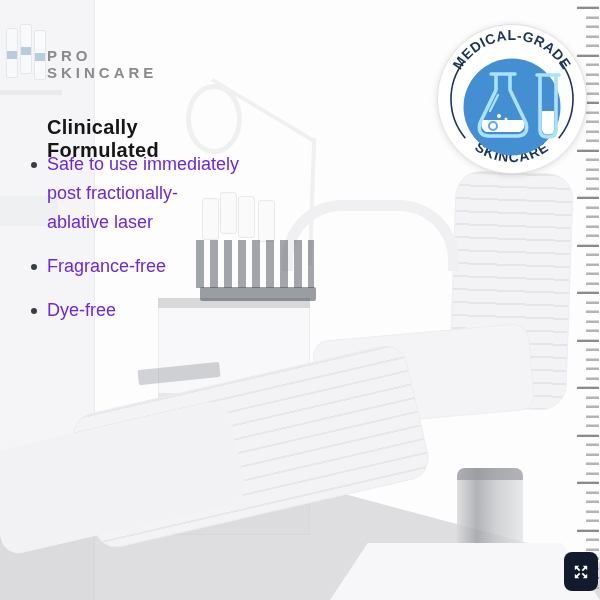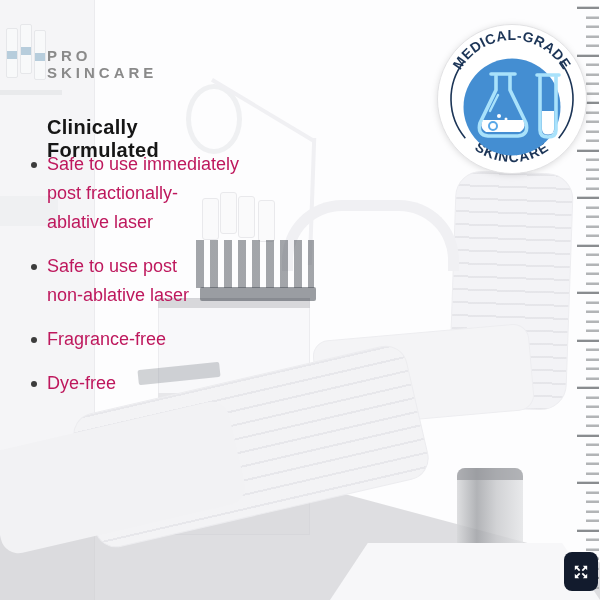--- a/index.html
+++ b/index.html
@@ -45,21 +45,21 @@
   .ruler .tick{position:absolute;right:1px;height:2px;width:13px;background:#b2b4b6;border-top:1px solid #d6d8da;}
   .ruler .tick.long{width:22px;background:#898c8f;}
   
   .content{position:absolute;left:0;top:0;z-index:2;}
   .eyebrow{position:absolute;left:47px;top:47px;font-size:15px;font-weight:bold;
     letter-spacing:4px;color:#8a8a8a;}
   .title{position:absolute;left:47px;top:116px;font-size:20px;font-weight:bold;
     letter-spacing:.3px;color:#161616;}
   .benefits{position:absolute;left:31px;top:150px;width:250px;margin:0;padding:0;list-style:none;}
   .benefits li{position:relative;padding-left:16px;margin-bottom:15px;font-size:18px;
-    line-height:29px;color:#be185d;white-space:pre-line;}
+    line-height:29px;color:#6d28d9;white-space:pre-line;}
   .benefits li::before{content:"";position:absolute;left:0;top:12px;width:6px;height:6px;
     border-radius:50%;background:#3c3c3c;}
   
   .badge{position:absolute;left:436px;top:23px;width:152px;height:152px;z-index:3;
     filter:drop-shadow(0 1px 3px rgba(0,0,0,.13));}
   .badge text{font-family:"Liberation Sans",sans-serif;font-weight:bold;fill:#1c3557;}
   
   .fs-btn{position:absolute;right:2px;bottom:9px;width:34px;height:39px;border:none;
     border-radius:8px;background:#121b2d;z-index:4;display:flex;align-items:center;
     justify-content:center;cursor:pointer;padding:0;}
@@ -166,22 +166,20 @@
     </div>
 
   <div class="content">
     <div class="eyebrow">PRO SKINCARE</div>
     <div class="title">Clinically Formulated</div>
     <ul class="benefits">
 
     <li>Safe to use immediately
 post fractionally-
 ablative laser</li>
-        <li>Safe to use post
-non-ablative laser</li>
         <li>Fragrance-free</li>
         <li>Dye-free</li>
       </ul>
   </div>
 
   <svg class="badge" viewBox="0 0 152 152">
     <circle cx="76" cy="76" r="74.5" fill="#ffffff" stroke="#e2e2e4" stroke-width="1"></circle>
     <path d="M124.1 38.4 A61 61 0 0 1 122.7 115.2" fill="none" stroke="#1c3557" stroke-width="1.6"></path>
     <path d="M27.9 38.4 A61 61 0 0 0 29.3 115.2" fill="none" stroke="#1c3557" stroke-width="1.6"></path>
     <defs>

